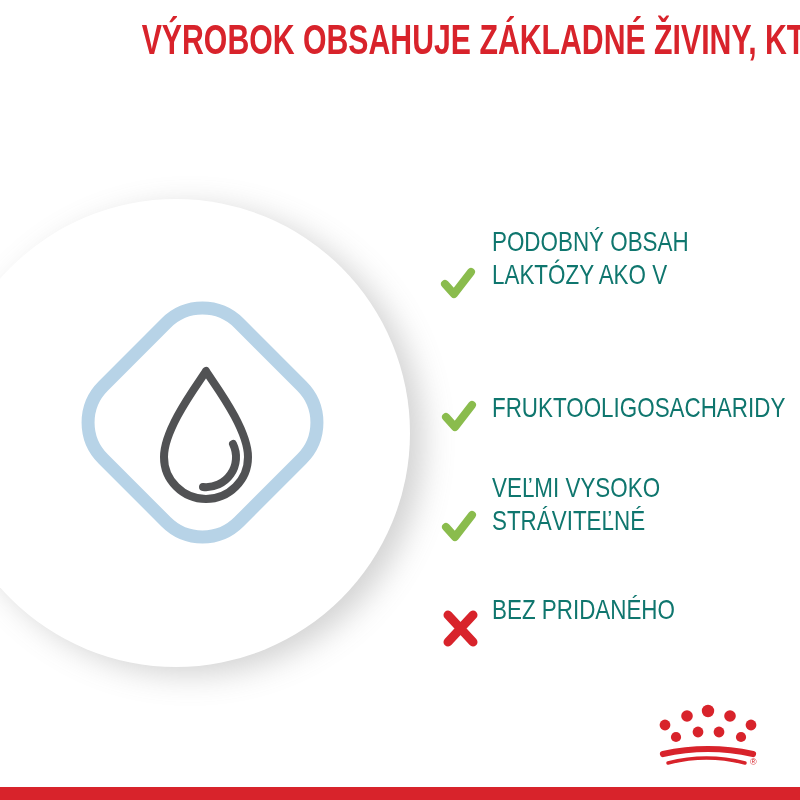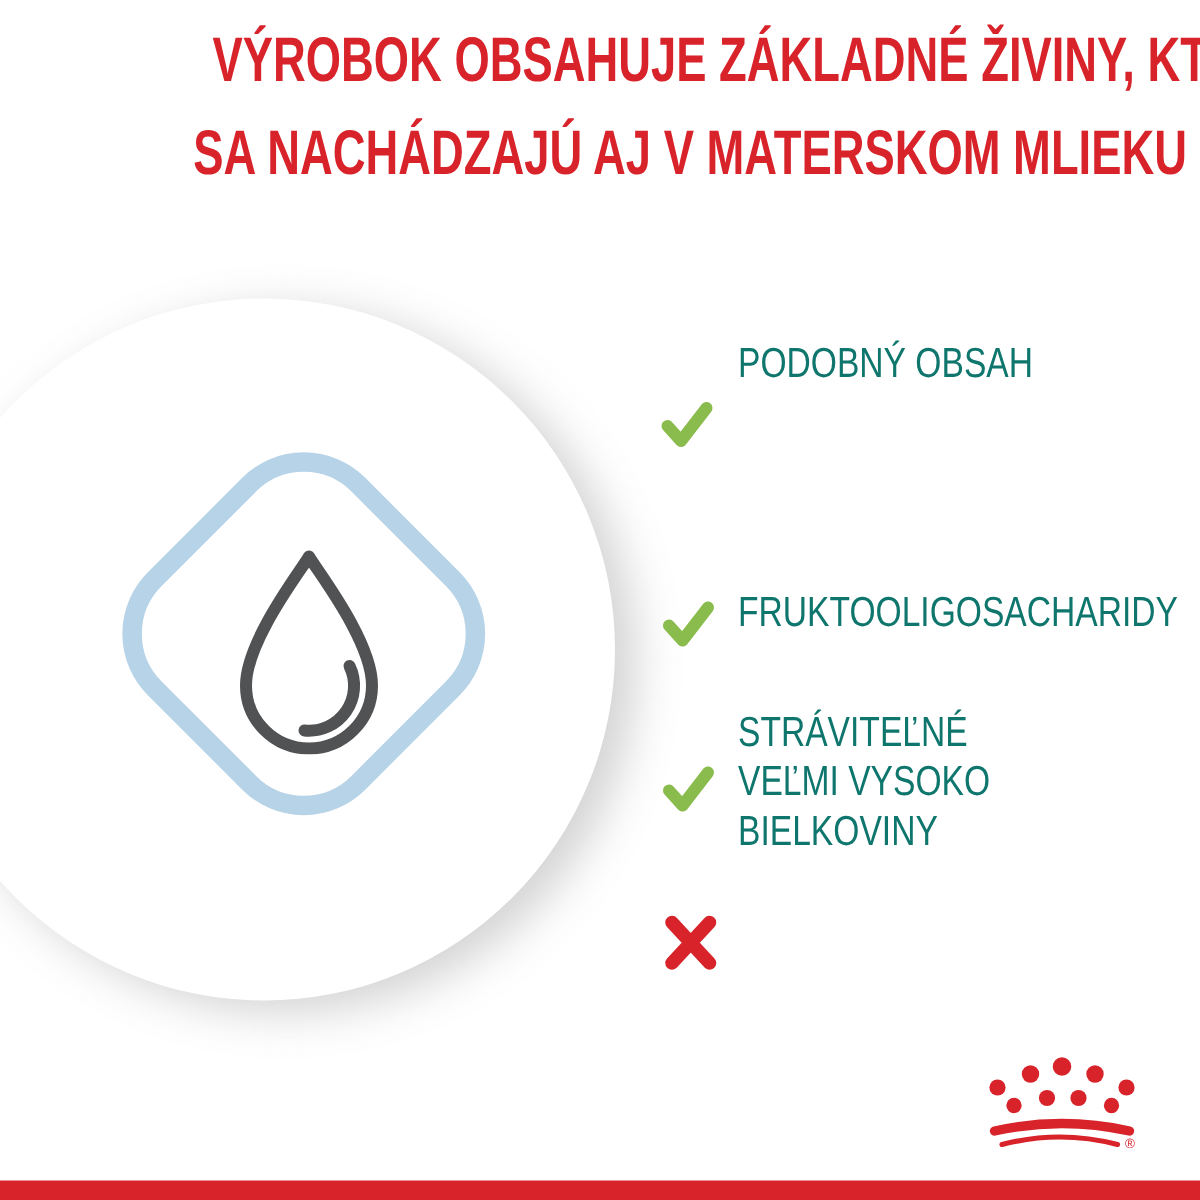--- a/index.html
+++ b/index.html
@@ -93,58 +93,56 @@
   }
 </style>
 </head>
 <body>
 
 <div class="stage">
 
   <div class="headline-line l1">
     <span>VÝROBOK OBSAHUJE ZÁKLADNÉ ŽIVINY, KTORÉ</span>
   </div>
-  <div class="headline-line l2">
-    <span>SA NACHÁDZAJÚ AJ V MATERSKOM MLIEKU</span>
-  </div>
 
   <div class="hero-circle"></div>
   <div class="hero-diamond"></div>
   <svg class="droplet-svg" width="104" height="138" viewBox="0 0 104 138">
     <path d="M52,6 C47,15 10,62 10,92 A42,42 0 0 0 94,92 C94,62 57,15 52,6 Z" fill="none" stroke="#515254" stroke-width="8" stroke-linejoin="round" stroke-linecap="round"></path>
     <path d="M79,79 A30,30 0 0 1 49,122" fill="none" stroke="#515254" stroke-width="8" stroke-linecap="round"></path>
   </svg>
 
   <svg class="benefit-icon" style="left:438px; top:263px;" width="40" height="40" viewBox="0 0 40 40">
     <path d="M7,21 L16,31 L33,9" fill="none" stroke="#8abc4d" stroke-width="8" stroke-linecap="round" stroke-linejoin="round"></path>
   </svg>
   <div class="benefit-text" style="top:225px;">
     <div class="ln"><span>PODOBNÝ OBSAH</span></div>
+    <div class="ln"><span>LAKTÓZY AKO V</span></div>
   </div>
 
   <svg class="benefit-icon" style="left:439px; top:396px;" width="40" height="40" viewBox="0 0 40 40">
     <path d="M7,21 L16,31 L33,9" fill="none" stroke="#8abc4d" stroke-width="8" stroke-linecap="round" stroke-linejoin="round"></path>
   </svg>
   <div class="benefit-text" style="top:391px;">
     <div class="ln"><span>FRUKTOOLIGOSACHARIDY</span></div>
   </div>
 
   <svg class="benefit-icon" style="left:439px; top:506px;" width="40" height="40" viewBox="0 0 40 40">
     <path d="M7,21 L16,31 L33,9" fill="none" stroke="#8abc4d" stroke-width="8" stroke-linecap="round" stroke-linejoin="round"></path>
   </svg>
   <div class="benefit-text" style="top:471px;">
+    <div class="ln"><span>VEĽMI VYSOKO</span></div>
     <div class="ln"><span>STRÁVITEĽNÉ</span></div>
-    <div class="ln"><span>VEĽMI VYSOKO</span></div>
-    <div class="ln"><span>BIELKOVINY</span></div>
   </div>
 
   <svg class="benefit-icon" style="left:440px; top:608px;" width="40" height="40" viewBox="0 0 40 40">
     <path d="M8,7 L33,34 M33,7 L8,34" fill="none" stroke="#d8232b" stroke-width="9" stroke-linecap="round"></path>
   </svg>
   <div class="benefit-text" style="top:593px;">
+    <div class="ln"><span>BEZ PRIDANÉHO</span></div>
   </div>
 
   <svg class="crown-svg" width="118" height="68" viewBox="0 0 118 68">
     <g fill="#d8232b">
       <circle cx="12" cy="22" r="5.4"></circle>
       <circle cx="34" cy="13" r="5.8"></circle>
       <circle cx="55" cy="8" r="6.2"></circle>
       <circle cx="77" cy="13" r="5.8"></circle>
       <circle cx="98" cy="22" r="5.4"></circle>
       <circle cx="23" cy="34" r="5.1"></circle>

